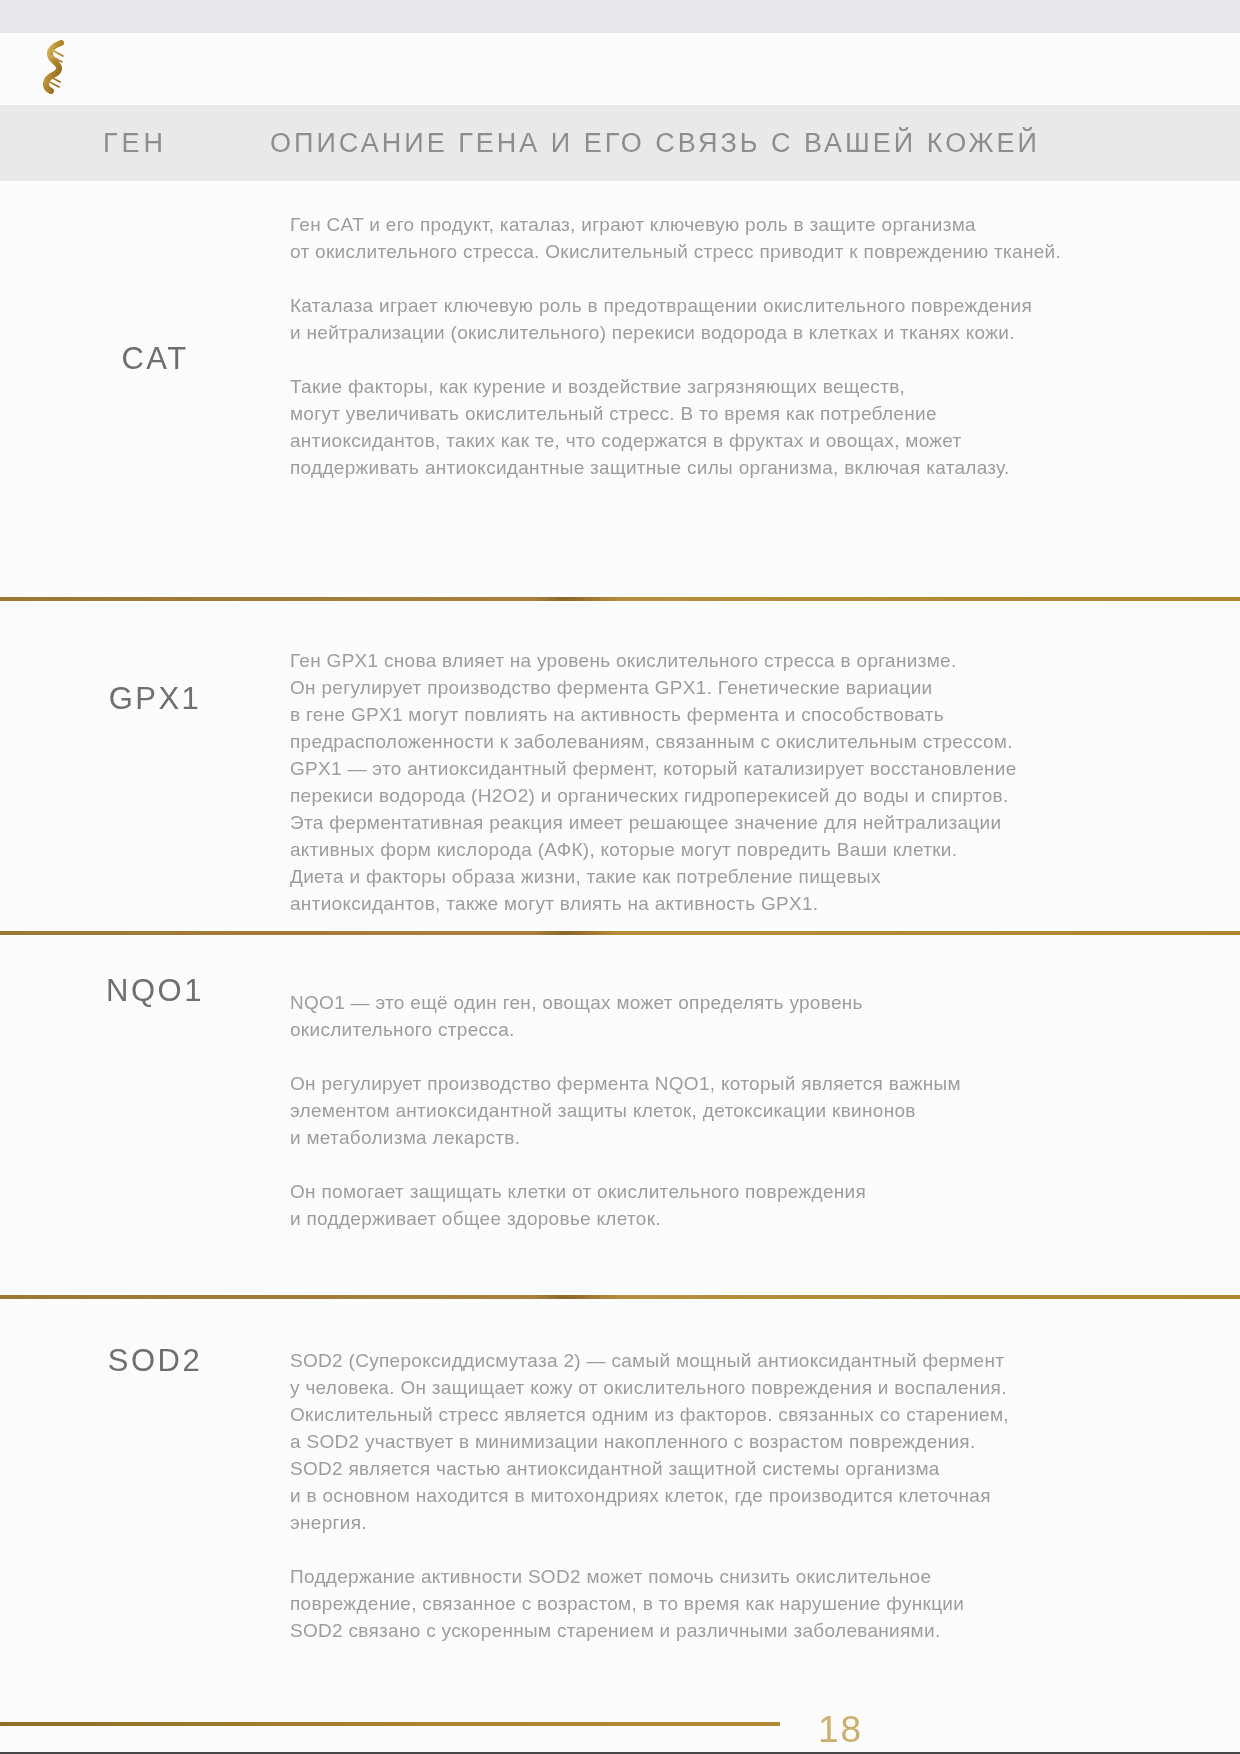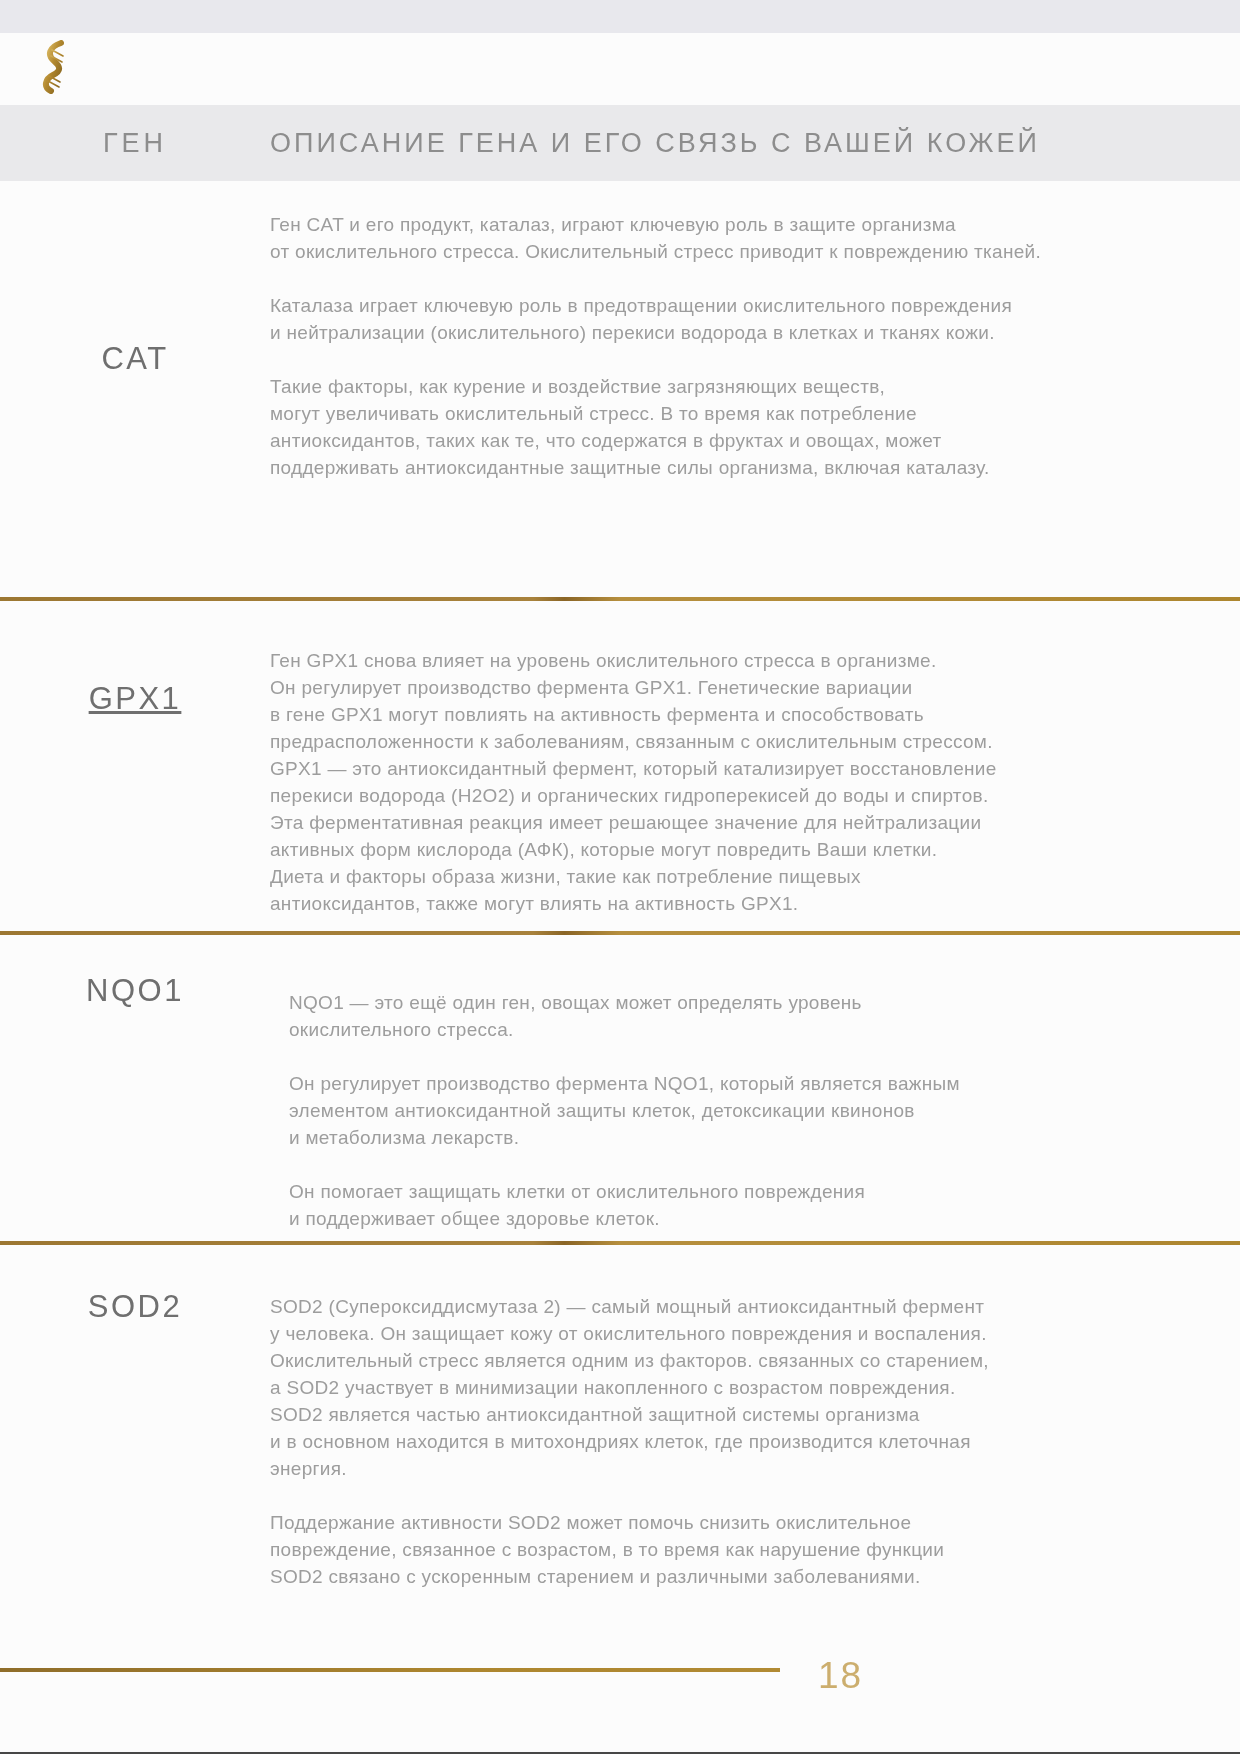--- a/index.html
+++ b/index.html
@@ -19,43 +19,43 @@
     display:flex; align-items:center;
   }
   .header-gene {
     width:270px; flex:0 0 270px; text-align:center;
     font-size:27px; font-weight:300; letter-spacing:4px; color:#8d8d8d;
   }
   .header-desc {
     font-size:27px; font-weight:300; letter-spacing:3px; color:#8d8d8d;
   }
   .gene-section { display:flex; overflow:hidden; background:#fcfcfc; }
-  .gene-cell { width:270px; flex:0 0 270px; text-align:center; }
+  .gene-cell { width:270px; flex:0 0 270px; text-align:center;margin-left:20px; }
   .gene-label {
     display:inline-block;
     font-size:31px; font-weight:300; letter-spacing:2.5px; color:#6f6f6f;
   }
   .desc-cell { flex:1; padding-right:60px; }
   .para {
     font-size:19px; font-weight:300; line-height:27px;
     color:#9d9d9d; letter-spacing:0.3px;
     white-space:pre-line;
     margin-bottom:27px;
   }
   .para:last-child { margin-bottom:0; }
 
   .s-cat  { height:416px; }
   .s-cat  .desc-cell { padding-top:30px; }
   .s-cat  .gene-label { margin-top:160px; }
 
   .s-gpx1 { height:330px; }
   .s-gpx1 .desc-cell { padding-top:46px; }
-  .s-gpx1 .gene-label { margin-top:80px;text-decoration:underline; }
+  .s-gpx1 .gene-label { margin-top:80px; }
 
-  .s-nqo1 { height:306px;gap:19px; }
+  .s-nqo1 { height:360px; }
   .s-nqo1 .desc-cell { padding-top:54px; }
   .s-nqo1 .gene-label { margin-top:38px; }
 
   .s-sod2 { height:402px; }
   .s-sod2 .desc-cell { padding-top:48px; }
   .s-sod2 .gene-label { margin-top:44px; }
 
   .divider {
     height:4px; width:100%;
     background:linear-gradient(90deg,

